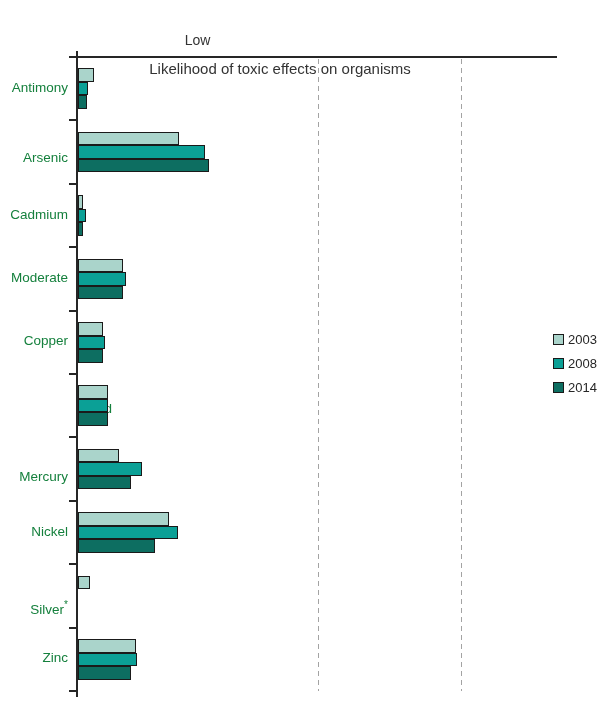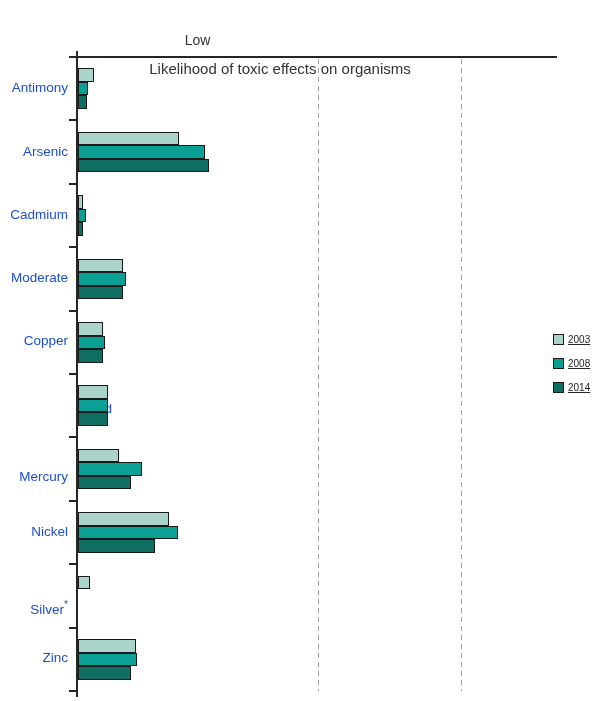--- a/index.html
+++ b/index.html
@@ -15,32 +15,32 @@
   .axis-line{position:absolute;background:#262626;}
   .tick{position:absolute;background:#262626;height:2px;}
   .gridline{
     position:absolute;width:1px;
     background:repeating-linear-gradient(to bottom,#a3a3a3 0 5px,transparent 5px 9px);
   }
   .region-label{
     position:absolute;width:140px;text-align:center;font-size:14px;color:#333333;
   }
   .cat-label{
-    position:absolute;left:0;width:68px;text-align:right;font-size:13.5px;color:#1d4ed8;
+    position:absolute;left:0;width:68px;text-align:right;font-size:13.5px;color:#15803d;
   }
   .cat-label sup{font-size:10px;}
   .bar{
     position:absolute;box-sizing:border-box;border:1.5px solid #1a1a1a;
   }
   .legend{position:absolute;left:553px;top:333px;}
   .legend-row{display:flex;align-items:center;margin-bottom:11px;height:13px;}
   .legend-swatch{
     width:9px;height:9px;border:1.5px solid #1a1a1a;margin-right:4px;flex:0 0 auto;
   }
-  .legend-label{font-size:10px;color:#262626;line-height:13px;text-decoration:underline;}
+  .legend-label{font-size:13px;color:#262626;line-height:13px;}
 </style>
 </head>
 <body>
 
 <div class="canvas">
   <div class="chart-title">Likelihood of toxic effects on organisms</div>
   <div class="plot">
       <div class="axis-line" style="left: 76px; top: 51px; width: 2px; height: 646px;"></div>
       <div class="axis-line" style="left: 76px; top: 56px; width: 481px; height: 2px;"></div>
       <div class="tick" style="left: 69px; top: 56px; width: 8px;"></div>
@@ -51,21 +51,21 @@
       <div class="tick" style="left: 69px; top: 373px; width: 8px;"></div>
       <div class="tick" style="left: 69px; top: 436.4px; width: 8px;"></div>
       <div class="tick" style="left: 69px; top: 499.8px; width: 8px;"></div>
       <div class="tick" style="left: 69px; top: 563.2px; width: 8px;"></div>
       <div class="tick" style="left: 69px; top: 626.6px; width: 8px;"></div>
       <div class="tick" style="left: 69px; top: 690px; width: 8px;"></div>
       <div class="gridline" style="left: 317.96px; top: 59px; height: 632px;"></div>
       <div class="gridline" style="left: 461px; top: 59px; height: 632px;"></div>
       <div class="region-label" style="left: 127.48px; top: 32px;">Low</div>
       <div class="cat-label" style="top: 79.7px;">Antimony</div>
-      <div class="cat-label" style="top: 144px;">Arsenic</div>
+      <div class="cat-label" style="top: 150px;">Arsenic</div>
       <div class="cat-label" style="top: 206.5px;">Cadmium</div>
       <div class="cat-label" style="top: 269.9px;">Moderate</div>
       <div class="cat-label" style="top: 333.3px;">Copper</div>
       <div class="cat-label" style="top: 401px; padding-left: 44px;">Lead</div>
       <div class="cat-label" style="top: 469px;">Mercury</div>
       <div class="cat-label" style="top: 523.5px;">Nickel</div>
       <div class="cat-label" style="top: 586.9px; margin-top: 12px;">Silver<sup>*</sup></div>
       <div class="cat-label" style="top: 650.3px;">Zinc</div>
       <div class="bar" style="left: 78px; top: 68.45px; width: 16.32px; height: 13.5px; background: rgb(170, 212, 203);"></div>
       <div class="bar" style="left: 78px; top: 131.85px; width: 100.8px; height: 13.5px; background: rgb(170, 212, 203);"></div>

